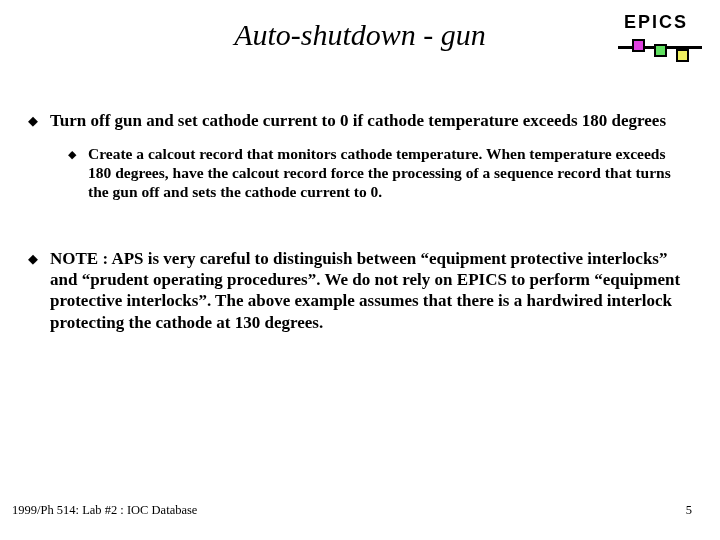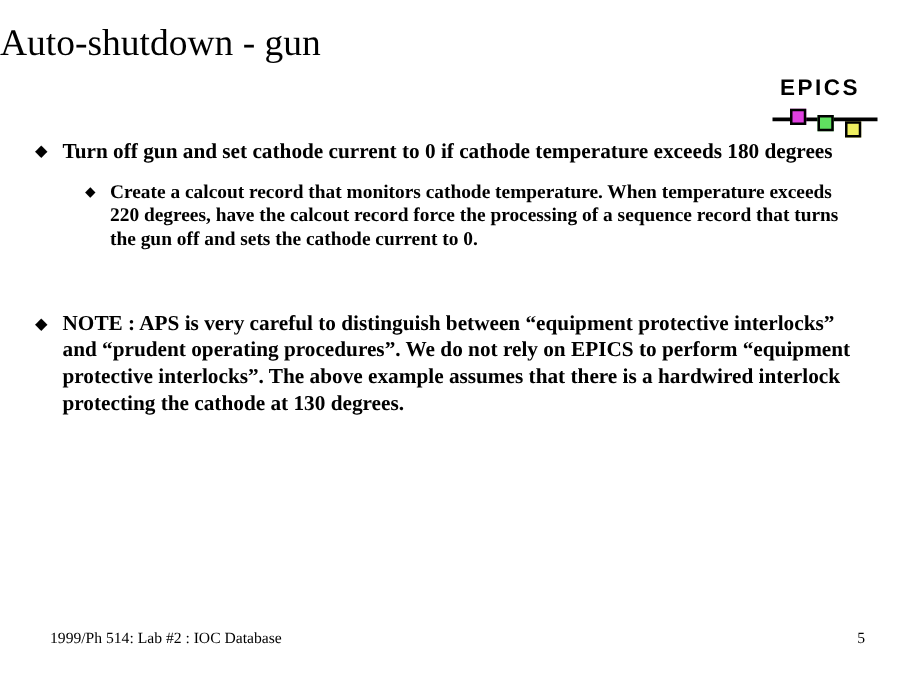--- a/index.html
+++ b/index.html
@@ -30,38 +30,39 @@
     text-shadow: 1px 1px 0 #a0a0d0, -1px -1px 0 #fff;
     font-size: 18px;
     line-height: 1.05;
     transform: scaleY(1.4);
     letter-spacing: -0.5px;
   }
   .title {
     position: absolute;
     left: 0; right: 0;
     top: 18px;
+    text-align: center;
+    font-style: italic;
     font-size: 30px;
     font-weight: normal;
     color: #000;
     font-family: "Times New Roman", serif;
   }
   .epics-block {
     position: absolute;
     right: 20px;
     top: 12px;
     text-align: left;
   }
   .epics-label {
     font-family: Arial, Helvetica, sans-serif;
     font-weight: 900;
     font-size: 18px;
     letter-spacing: 2px;
     color: #000;
-    margin-top: 48px;
   }
   .epics-squares {
     margin-top: 4px;
     position: relative;
     width: 76px;
     height: 28px;
   }
   .sq {
     position: absolute;
     width: 13px;
@@ -113,21 +114,21 @@
     line-height: 1.22;
   }
   .sub-marker {
     flex: 0 0 20px;
     font-size: 11px;
     line-height: 19px;
   }
   .gap { height: 20px; }
   .footer {
     position: absolute;
-    left: 40px;
+    left: 12px;
     right: 28px;
     bottom: 22px;
     font-size: 12.5px;
     color: #000;
     display: flex;
     justify-content: space-between;
   }
 </style>
 </head>
 <body>
@@ -148,21 +149,21 @@
 <div class="content">
 
   <div class="bullet-item">
     <div class="bullet-marker">◆</div>
     <div class="bullet-text">Turn off gun and set cathode current to 0 if cathode temperature exceeds 180 degrees</div>
   </div>
 
   <div class="sub-list">
     <div class="sub-item">
       <div class="sub-marker">◆</div>
-      <div class="bullet-text">Create a calcout record that monitors cathode temperature. When temperature exceeds 220 degrees, have the calcout record force the processing of a sequence record that turns the gun off and sets the cathode current to 0.</div>
+      <div class="bullet-text">Create a calcout record that monitors cathode temperature. When temperature exceeds 180 degrees, have the calcout record force the processing of a sequence record that turns the gun off and sets the cathode current to 0.</div>
     </div>
   </div>
 
   <div class="gap"></div>
 
   <div class="bullet-item">
     <div class="bullet-marker">◆</div>
     <div class="bullet-text">NOTE : APS is very careful to distinguish between “equipment protective interlocks” and “prudent operating procedures”. We do not rely on EPICS to perform “equipment protective interlocks”. The above example assumes that there is a hardwired interlock protecting the cathode at 130 degrees.</div>
   </div>
 

